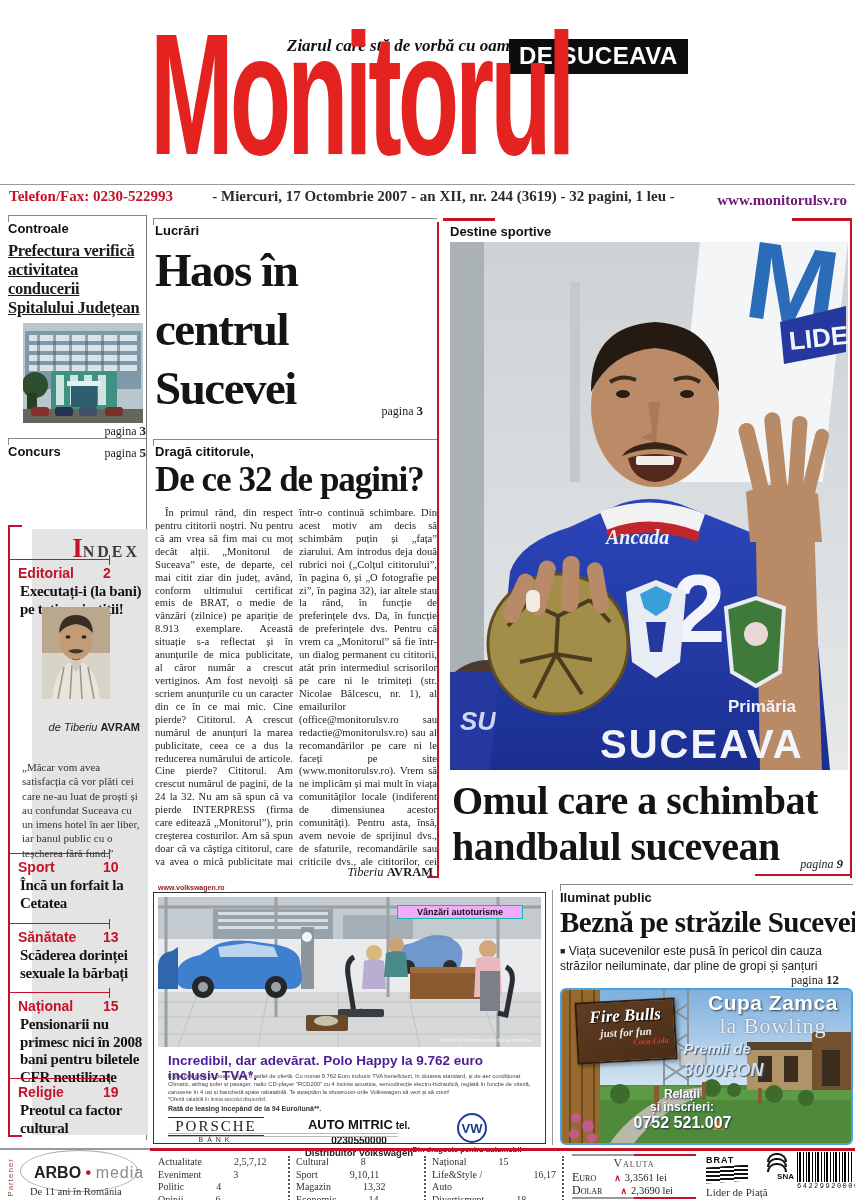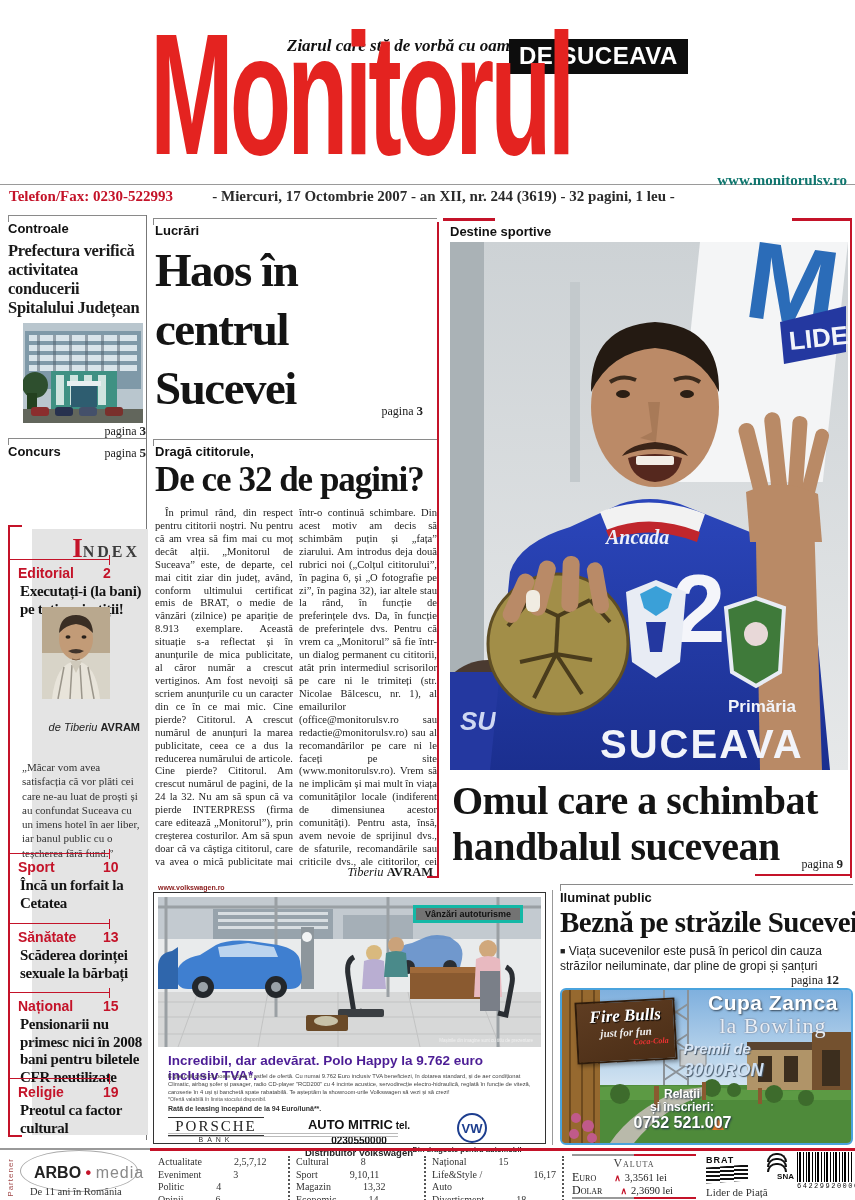--- a/index.html
+++ b/index.html
@@ -15,40 +15,40 @@
   .tagline { position:absolute; left:287px; top:36px; font:italic 700 17px "Liberation Serif", serif; color:#111; }
   .badge { position:absolute; left:509px; top:39px; background:#0d0d0d; color:#fff;
     font:700 24px "Liberation Sans", sans-serif; padding:3px 10px 4px; letter-spacing:0.5px; }
   .logo { position:absolute; left:150px; top:8px; color:#e42320;
     font:700 172px "Liberation Sans", sans-serif; letter-spacing:-7px; line-height:1;
     transform:scaleX(0.585); transform-origin:left top; white-space:nowrap; }
   .header-rule { position:absolute; left:0; top:184px; width:855px; height:1px; background:#9a9a9a; }
   .phone { position:absolute; left:0; top:188px; font:700 15px "Liberation Serif", serif; color:#c41329;margin-left:9px; }
   .dateline { position:absolute; left:16px; top:188px; width:855px; text-align:center;
     font:700 15px "Liberation Serif", serif; color:#2b2b2b; }
-  .website { position:absolute; right:8px; top:172px; font:700 15px "Liberation Serif", serif; color:#0f766e; }
+  .website { position:absolute; right:8px; top:192px; font:700 15px "Liberation Serif", serif; color:#701a75; }
 
   
   .kicker { font:700 13px "Liberation Sans", sans-serif; color:#111; }
   .rule-top { border-top:1px solid #8a8a8a; position:relative; }
   .rule-top::before { content:""; position:absolute; left:0; top:-1px; width:1px; height:7px; background:#8a8a8a; }
   .pagina { font:400 12px "Liberation Serif", serif; color:#222; text-align:right; }
   .pagina b { font-size:13px; }
   .hl { font-family:"Liberation Serif", serif; font-weight:700; color:#141414; letter-spacing:-0.3px; }
 
   .vline-gray1 { position:absolute; left:146px; top:215px; width:1px; height:925px; background:#777; }
   .red-divider { position:absolute; left:437px; top:222px; width:2px; height:656px; background:#c41329; }
   .red-divider::after { content:""; position:absolute; left:-10px; bottom:0; width:10px; height:2px; background:#c41329; }
 
   
   .leftblock { position:absolute; left:8px; width:138px; }
   #controale { top:215px; }
   #concurs { top:438px; }
   .leftblock .kicker { padding-top:5px; }
-  .left-title { font:700 16.5px/1.16 "Liberation Serif", serif; letter-spacing:-0.3px; margin-top:5px; }
+  .left-title { font:700 16.5px/1.16 "Liberation Serif", serif; letter-spacing:-0.3px; margin-top:5px;text-decoration:underline; }
   .left-photo { margin-top:5px; width:120px; height:100px; margin-left:15px; }
 
   
   #index { position:absolute; left:8px; top:525px; width:138px; height:612px; }
   .index-bg { position:absolute; left:24px; top:4px; right:-2px; bottom:2px; background:#e4e4e4; }
   .index-redline { position:absolute; left:0; top:0; width:2px; height:612px; background:#c41329; }
   .index-redline::before { content:""; position:absolute; left:0; top:0; width:14px; height:2px; background:#c41329; }
   .index-redline::after { content:""; position:absolute; left:0; bottom:0; width:14px; height:2px; background:#c41329; }
   .index-title { position:absolute; right:6px; top:8px; font-family:"Liberation Serif", serif; color:#3c3c3c; }
   .index-title .big-i { font:700 27px "Liberation Serif", serif; color:#c41329; }
@@ -77,21 +77,21 @@
   #lcol1 { left:2px; }
   #lcol2 { left:146px; }
   #lcol1::first-letter { margin-left:10px; }
   .signature { position:absolute; right:4px; top:650px; font:italic 400 12.5px "Liberation Serif", serif; }
   .signature b { font-style:normal; }
 
   
   #vw-url { position:absolute; left:158px; top:884px; font:700 7px "Liberation Sans", sans-serif; color:#8a1a1a; }
   #vw-ad { position:absolute; left:153px; top:892px; width:393px; height:252px; border:1px solid #333; background:#fff; }
   .vw-photo { position:absolute; left:4px; top:4px; width:383px; height:150px; overflow:hidden; }
-  .vw-sign { position:absolute; right:18px; top:8px; background:#737373; border:3px solid #14b8a6; padding:1px 9px;
+  .vw-sign { position:absolute; right:18px; top:8px; background:#f0abfc; border:1px solid #14b8a6; padding:1px 19px;
     font:700 9px "Liberation Sans", sans-serif; color:#111; }
   .vw-credit { position:absolute; right:8px; bottom:4px; font:400 4.5px "Liberation Sans", sans-serif; color:#f0f0f0; }
   .vw-headline { position:absolute; left:14px; top:160px; width:366px; font:700 13.5px "Liberation Sans", sans-serif; color:#4c1d95; }
   .vw-body { position:absolute; left:14px; top:180px; width:366px; font:400 5.8px/1.35 "Liberation Sans", sans-serif; color:#444; }
   .vw-note { position:absolute; left:14px; top:203px; font:400 5.2px "Liberation Sans", sans-serif; color:#555; }
   .vw-leasing { position:absolute; left:14px; top:212px; font:700 7px "Liberation Sans", sans-serif; color:#333; }
   .porsche { position:absolute; left:14px; top:224px; width:96px; text-align:center; }
   .porsche .pname { font:400 15px "Liberation Serif", serif; letter-spacing:2px; color:#222;
     border-top:1.5px solid #333; border-bottom:1.5px solid #333; }
   .porsche .pbank { font:400 7px "Liberation Sans", sans-serif; letter-spacing:4px; color:#333; }
@@ -471,21 +471,21 @@
       <path d="M190,352 L206,344 L222,352 L218,366 L206,374 L194,366 Z" fill="#3aa0d8"></path>
       <path d="M196,380 L216,380 L212,410 L200,410 Z" fill="#2438a0"></path>
       <path d="M276,366 L306,356 L334,366 L330,430 L306,444 L282,430 Z" fill="#3f7a3a" stroke="#e8ecf4" stroke-width="4"></path>
       <circle cx="306" cy="392" r="12" fill="#e8d8d8"></circle>
       <text x="278" y="470" font-family="Liberation Sans, sans-serif" font-size="17" font-weight="bold" fill="#f2f4fa">Primăria</text>
       <text x="150" y="516" font-family="Liberation Sans, sans-serif" font-size="40" font-weight="bold" fill="#f2f4fa" letter-spacing="2">SUCEAVA</text>
     </svg>
   </div>
 
   <div id="ds-title" class="hl">Omul care a schimbat handbalul sucevean</div>
-  <div id="ds-pagina" class="pagina" style="position:absolute; right:12px; top:856px;"><span>pagina</span> <b>9</b></div>
+  <div id="ds-pagina" class="pagina" style="position:absolute; right:12px; top:856px;font-style:italic;"><span>pagina</span> <b>9</b></div>
   <div class="ds-bottomline"></div>
 
   <div class="vline-gray2"></div>
   <div id="iluminat">
     <div class="rule-top ilu-rule"></div>
     <div id="ilu-kicker" class="kicker">Iluminat public</div>
     <div id="ilu-title" class="hl">Beznă pe străzile Sucevei</div>
     <div id="ilu-summary"><span class="sq">■</span><span> Viața sucevenilor este pusă în pericol din cauza străzilor neiluminate, dar pline de gropi și șanțuri</span></div>
     <div id="ilu-pagina" class="pagina"><span>pagina</span> <b>12</b></div>
   </div>

